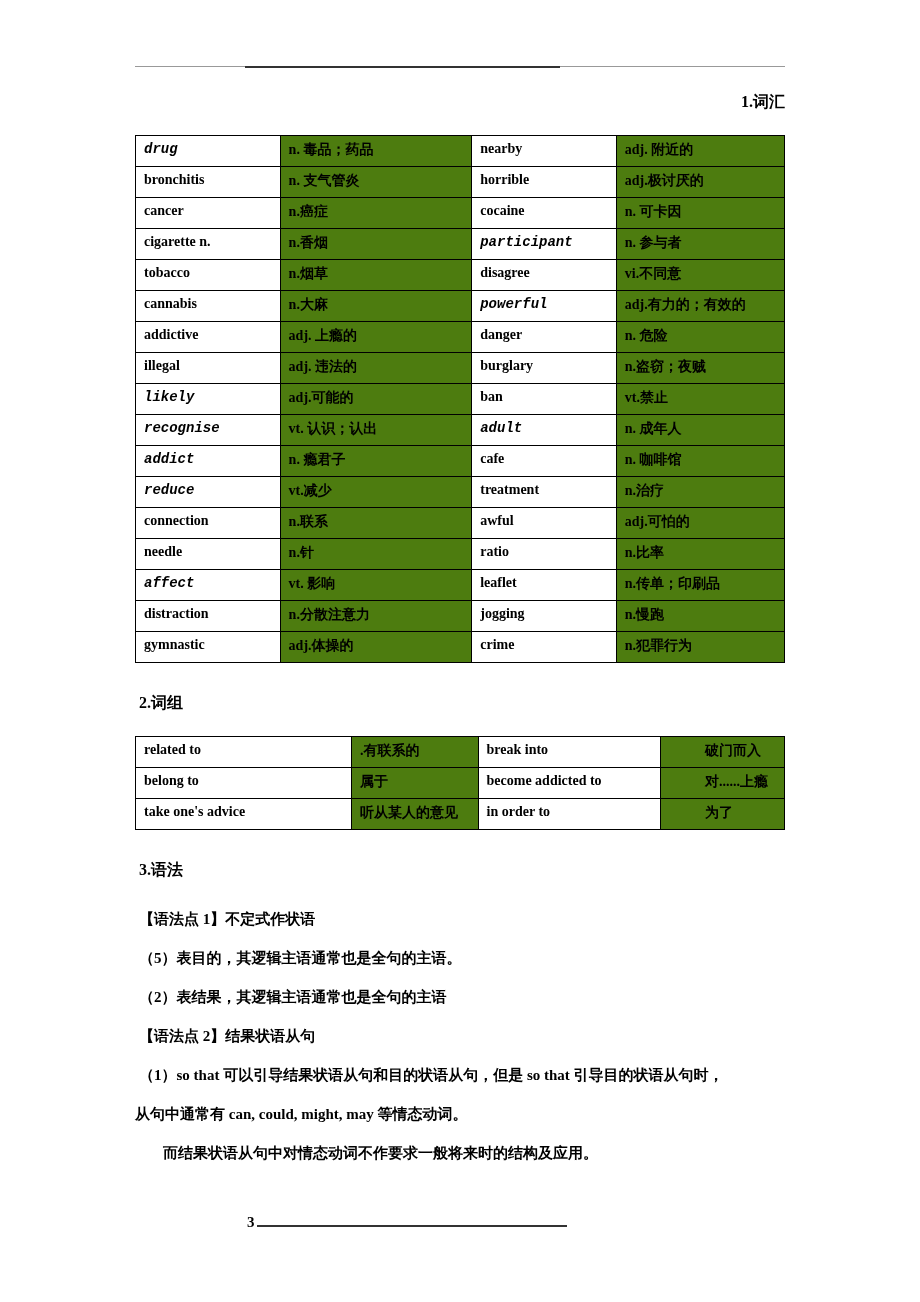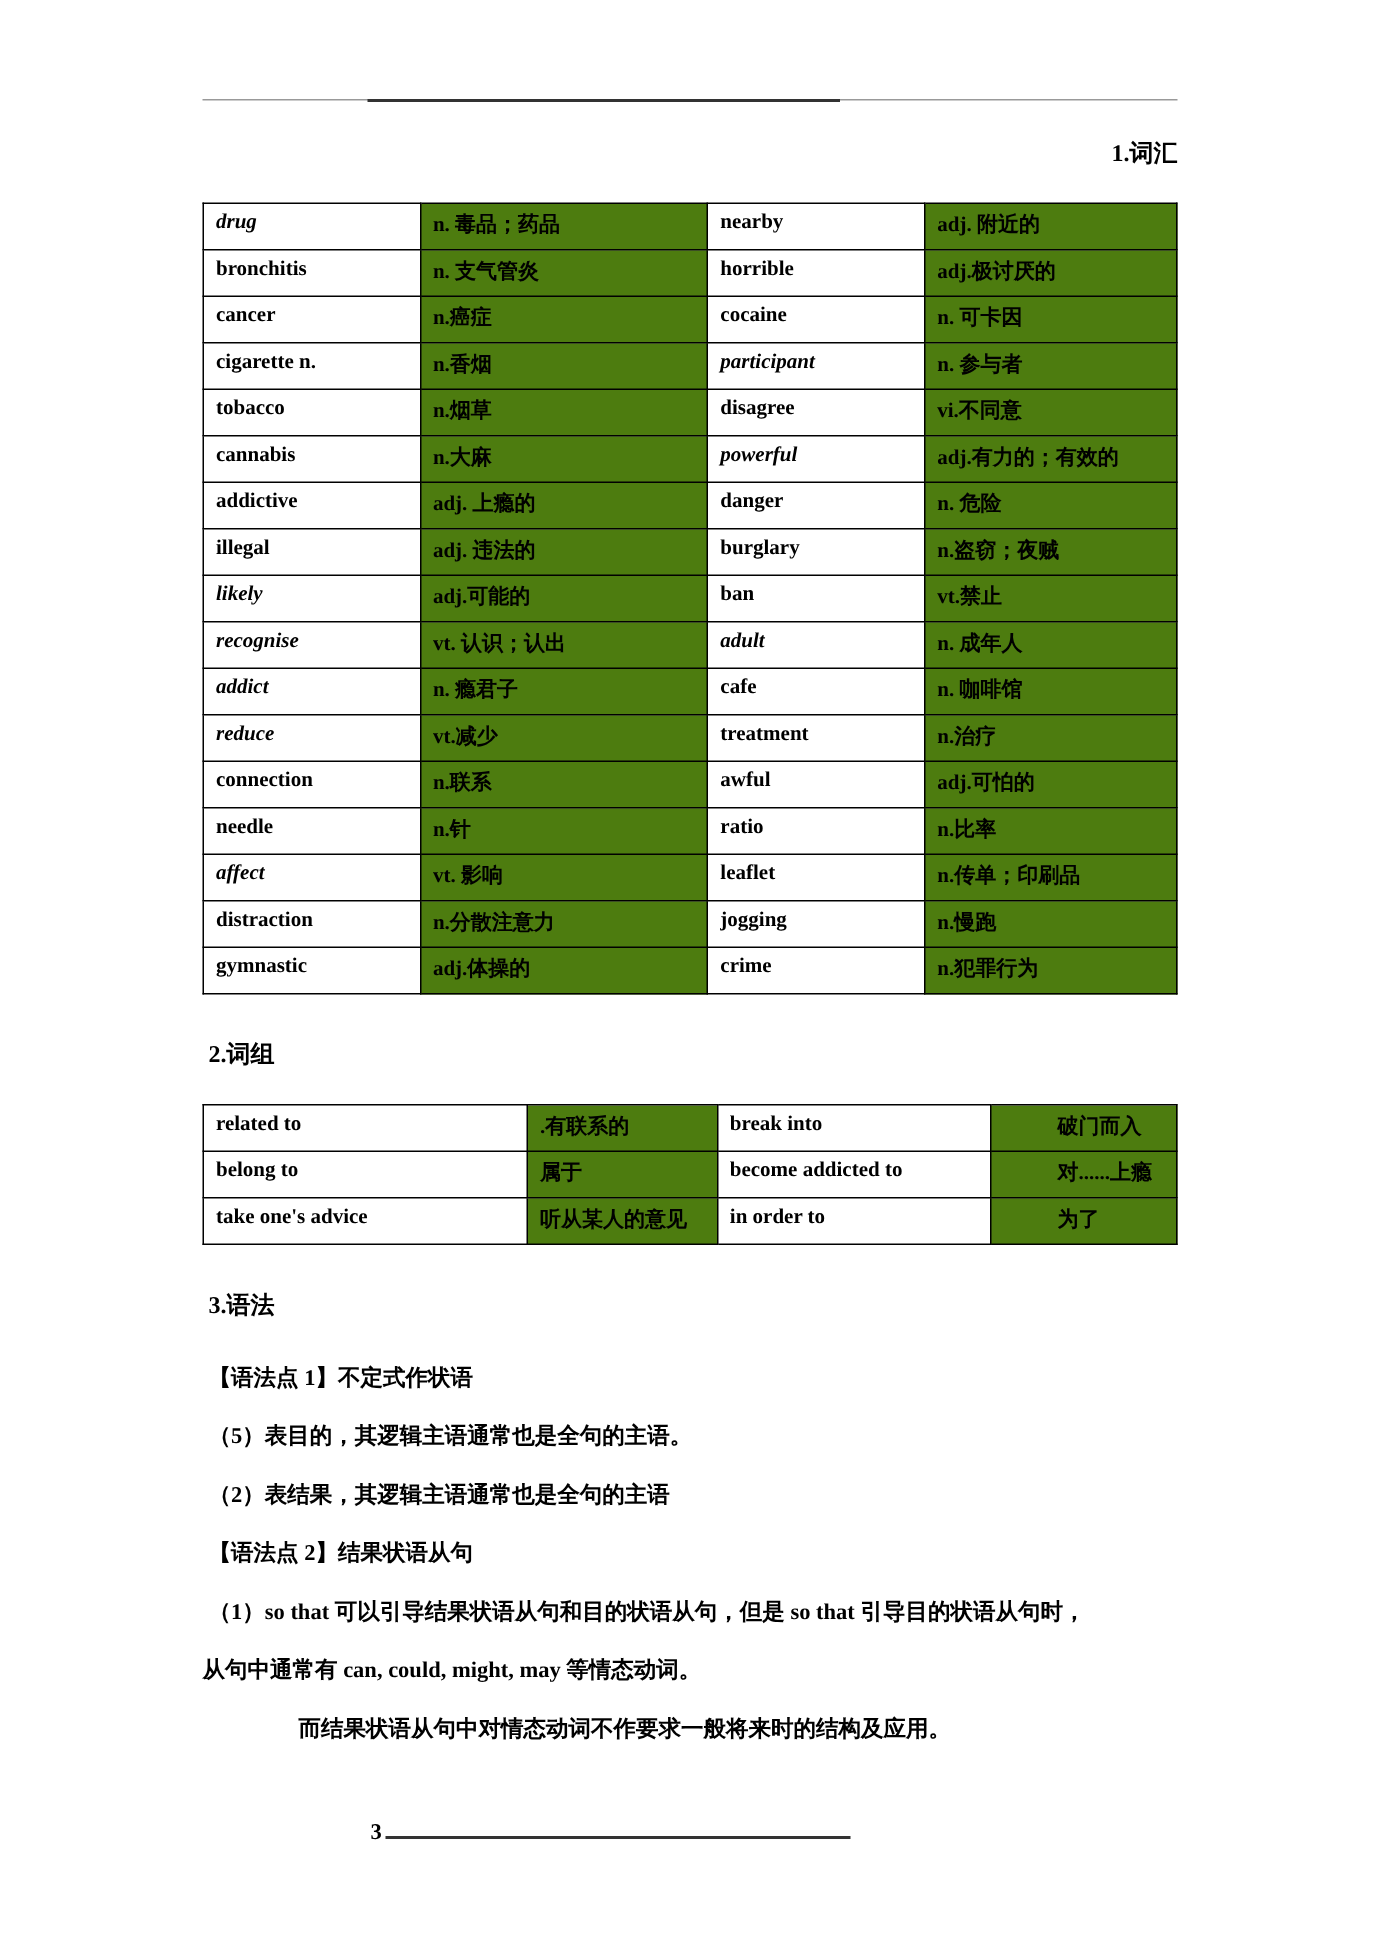--- a/index.html
+++ b/index.html
@@ -53,35 +53,35 @@
     font-size: 14px;
     font-weight: bold;
     vertical-align: top;
     height: 20px;
   }
   .vocab td:nth-child(1) { width: 22%; }
   .vocab td:nth-child(2) { width: 30%; }
   .vocab td:nth-child(3) { width: 22%; }
   .vocab td:nth-child(4) { width: 26%; }
   .shade { background: #4d7c0f; }
-  .italic { font-style: italic; }
+  .italic { font-style: italic; font-family: Liberation Mono, monospace; }
   .phrase td:nth-child(1) { width: 36%; }
   .phrase td:nth-child(2) { width: 20%; }
   .phrase td:nth-child(3) { width: 30%; }
   .phrase td:nth-child(4) { width: 14%; padding-left: 44px; }
   .grammar {
     font-size: 15px;
     line-height: 2.2;
     margin-top: 6px;
   }
   .grammar p {
     margin: 0 0 6px 4px;
     font-weight: bold;
   }
-  .grammar .indent { margin-left: 64px; }
+  .grammar .indent { margin-left: 28px; }
   .pagenum {
     margin-top: 44px;
     margin-left: 112px;
     font-weight: bold;
     font-size: 15px;
     letter-spacing: 0;
   }
   .pagenum .line {
     display: inline-block;
     border-bottom: 2px solid #333;

